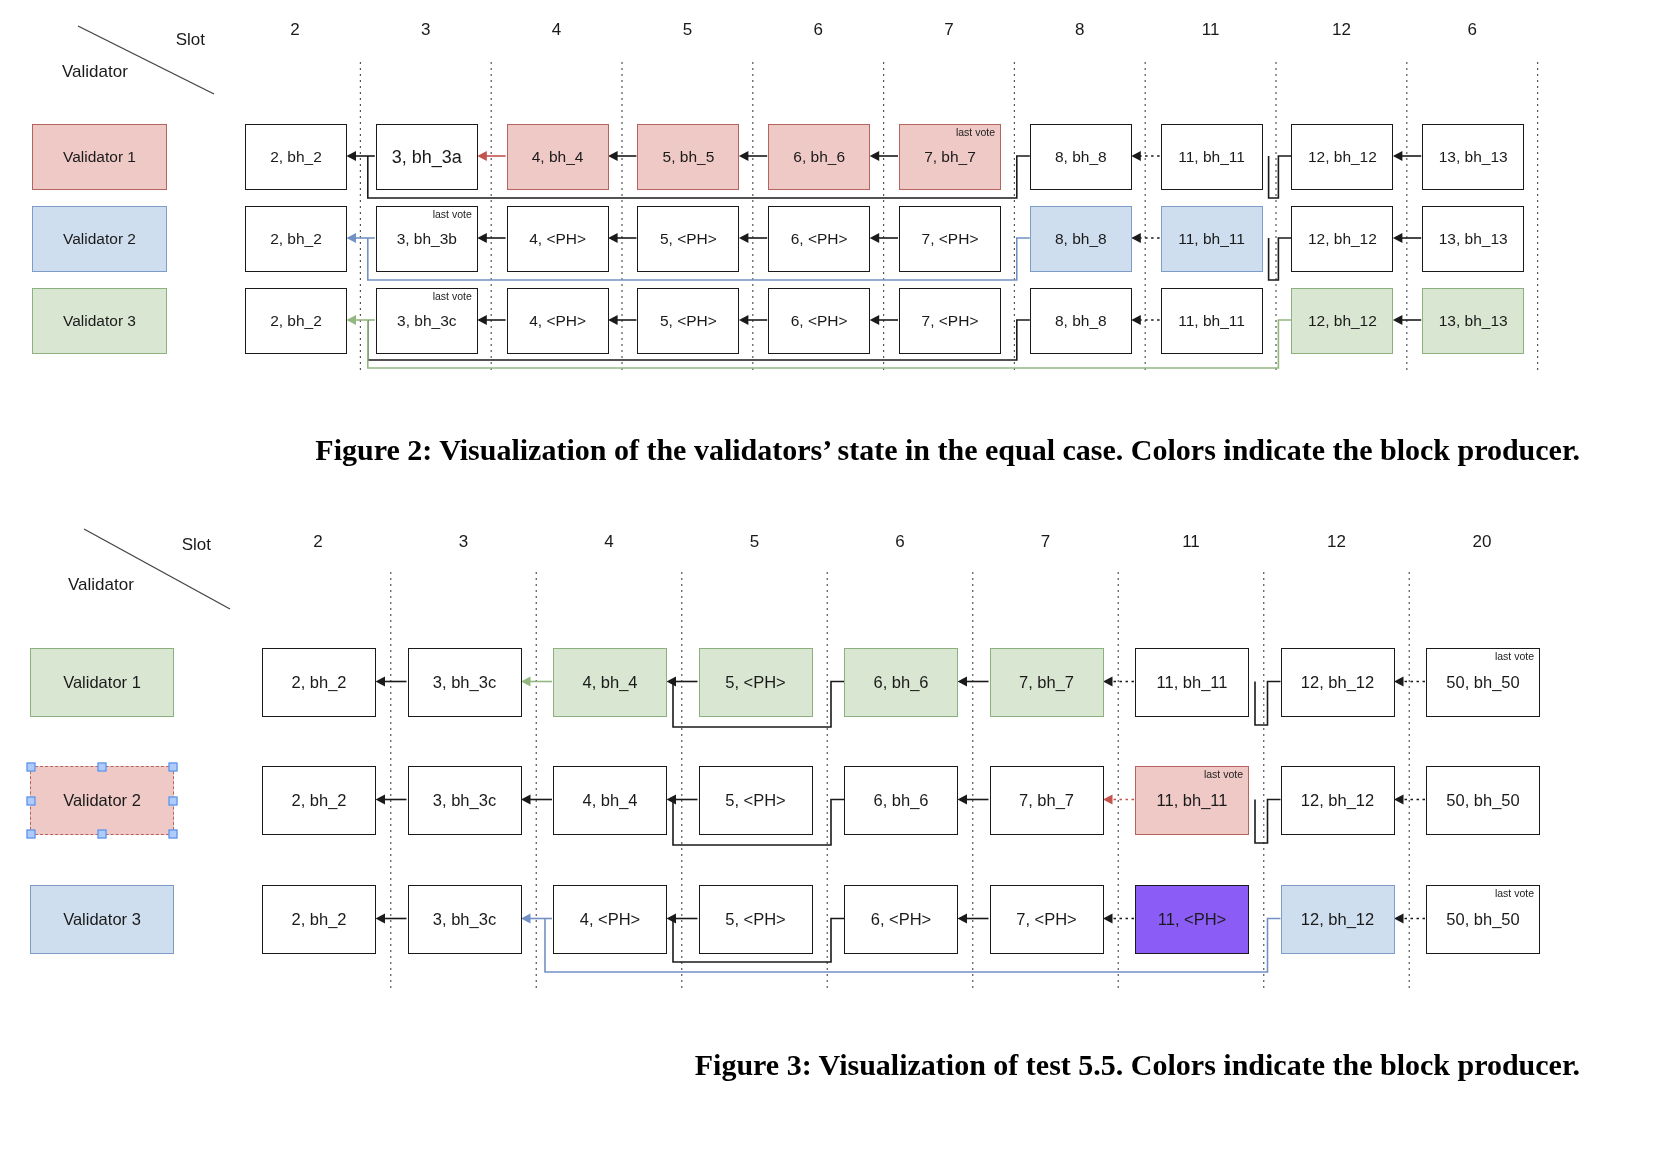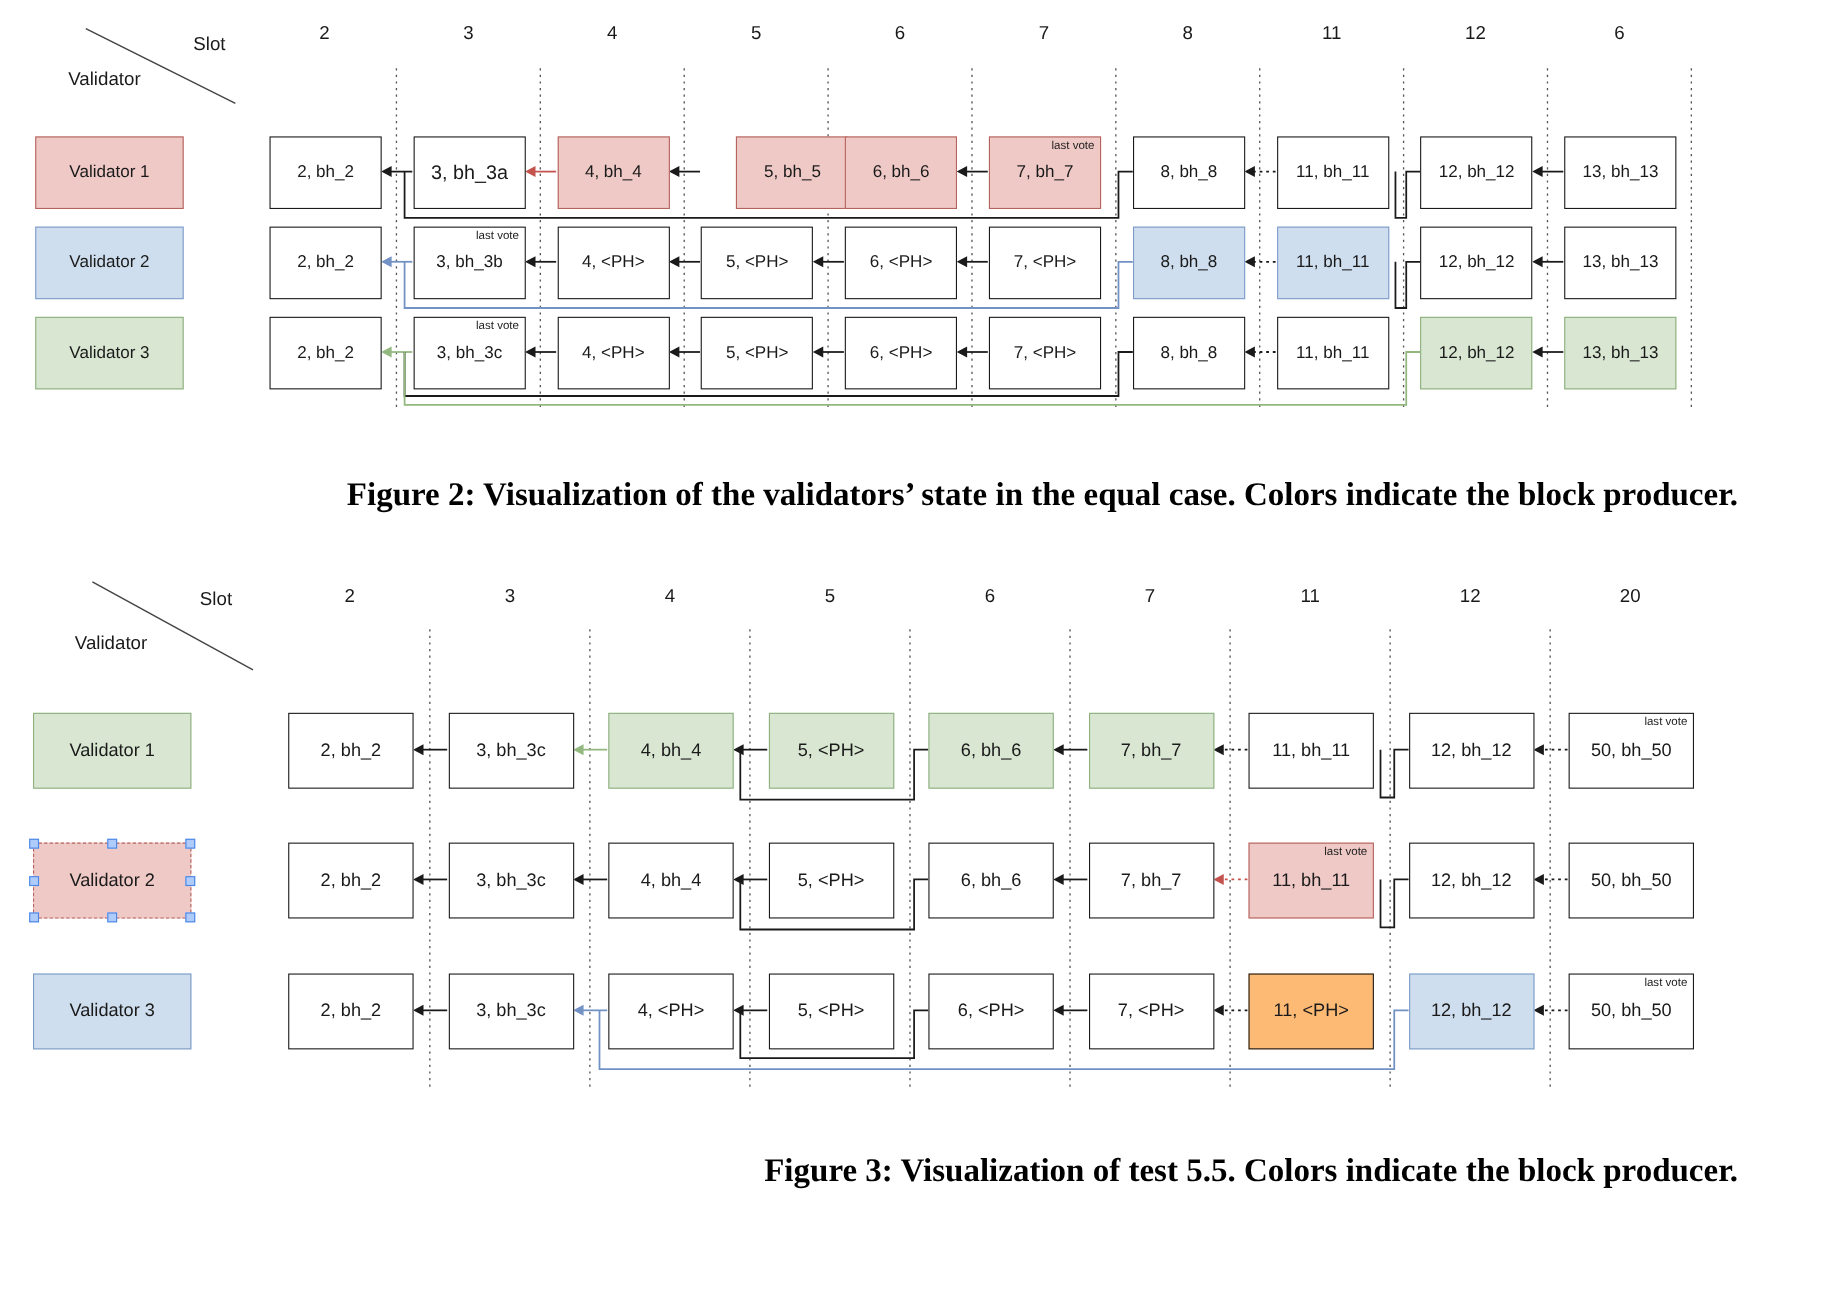--- a/index.html
+++ b/index.html
@@ -158,21 +158,21 @@
     </div>
     <div class="cell" style="left: 245px; top: 124px; width: 100px; height: 64px; background: rgb(255, 255, 255); border-color: rgb(26, 26, 26); font-size: 15.5px;">
       <span class="txt">2, bh_2</span>
     </div>
     <div class="cell" style="left: 375.8px; top: 124px; width: 100px; height: 64px; background: rgb(255, 255, 255); border-color: rgb(26, 26, 26); font-size: 18px;">
       <span class="txt">3, bh_3a</span>
     </div>
     <div class="cell" style="left: 506.6px; top: 124px; width: 100px; height: 64px; background: rgb(239, 201, 198); border-color: rgb(180, 99, 94); font-size: 15.5px;">
       <span class="txt">4, bh_4</span>
     </div>
-    <div class="cell" style="left: 637.4px; top: 124px; width: 100px; height: 64px; background: rgb(239, 201, 198); border-color: rgb(180, 99, 94); font-size: 15.5px; margin-left: 32px;">
+    <div class="cell" style="left: 637.4px; top: 124px; width: 100px; height: 64px; background: rgb(239, 201, 198); border-color: rgb(180, 99, 94); font-size: 15.5px;">
       <span class="txt">5, bh_5</span>
     </div>
     <div class="cell" style="left: 768.2px; top: 124px; width: 100px; height: 64px; background: rgb(239, 201, 198); border-color: rgb(180, 99, 94); font-size: 15.5px;">
       <span class="txt">6, bh_6</span>
     </div>
     <div class="cell" style="left: 899px; top: 124px; width: 100px; height: 64px; background: rgb(239, 201, 198); border-color: rgb(180, 99, 94); font-size: 15.5px;">
       <span class="txt">7, bh_7</span>
       <span class="last-vote">last vote</span>
     </div>
     <div class="cell" style="left: 1029.8px; top: 124px; width: 100px; height: 64px; background: rgb(255, 255, 255); border-color: rgb(26, 26, 26); font-size: 15.5px;">
@@ -344,21 +344,21 @@
     </div>
     <div class="cell" style="left: 698.5px; top: 885px; width: 112px; height: 67px; background: rgb(255, 255, 255); border-color: rgb(26, 26, 26); font-size: 16.5px;">
       <span class="txt">5, &lt;PH&gt;</span>
     </div>
     <div class="cell" style="left: 844px; top: 885px; width: 112px; height: 67px; background: rgb(255, 255, 255); border-color: rgb(26, 26, 26); font-size: 16.5px;">
       <span class="txt">6, &lt;PH&gt;</span>
     </div>
     <div class="cell" style="left: 989.5px; top: 885px; width: 112px; height: 67px; background: rgb(255, 255, 255); border-color: rgb(26, 26, 26); font-size: 16.5px;">
       <span class="txt">7, &lt;PH&gt;</span>
     </div>
-    <div class="cell" style="left: 1135px; top: 885px; width: 112px; height: 67px; background: #fdba74; border-color: rgb(26, 26, 26); font-size: 16.5px;">
+    <div class="cell" style="left: 1135px; top: 885px; width: 112px; height: 67px; background: #8b5cf6; border-color: rgb(26, 26, 26); font-size: 16.5px;">
       <span class="txt">11, &lt;PH&gt;</span>
     </div>
     <div class="cell" style="left: 1280.5px; top: 885px; width: 112px; height: 67px; background: rgb(207, 222, 238); border-color: rgb(125, 157, 200); font-size: 16.5px;">
       <span class="txt">12, bh_12</span>
     </div>
     <div class="cell" style="left: 1426px; top: 885px; width: 112px; height: 67px; background: rgb(255, 255, 255); border-color: rgb(26, 26, 26); font-size: 16.5px;">
       <span class="txt">50, bh_50</span>
       <span class="last-vote">last vote</span>
     </div>
   </div>

